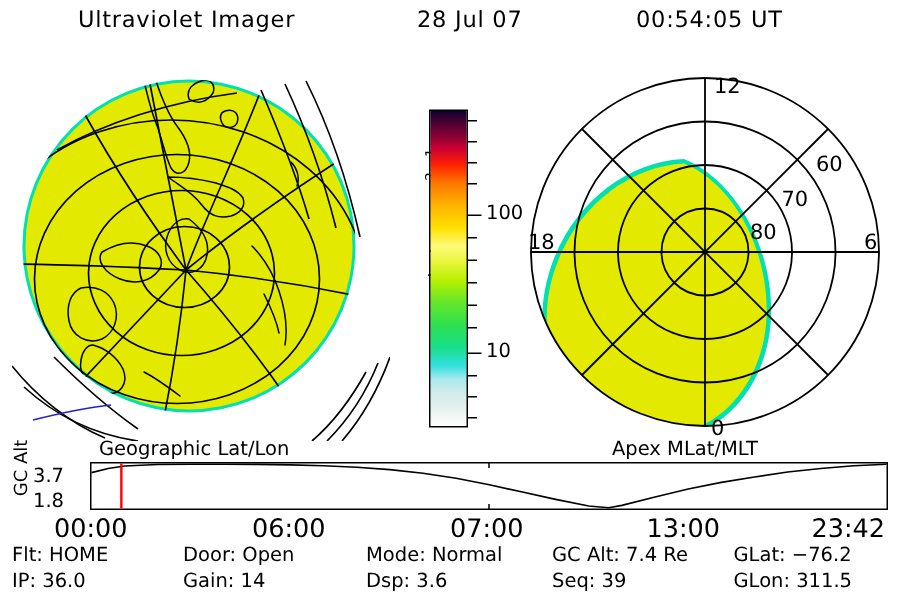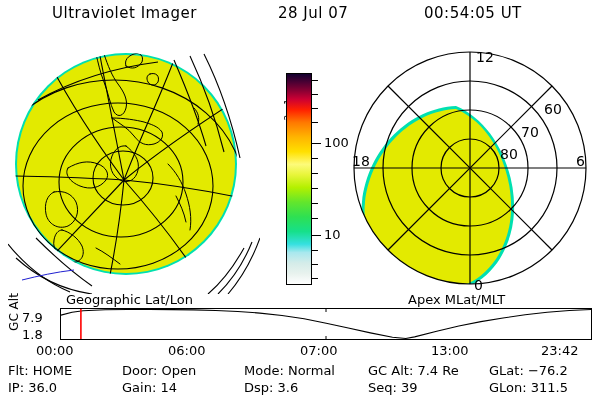--- a/index.html
+++ b/index.html
@@ -123,21 +123,21 @@
     font-size: 13px;
     white-space: nowrap;
   }
   #alt-ytick-hi { top: 310px; }
   #alt-ytick-lo { top: 327px; }
   #alt-panel { left: 60px; top: 308px; width: 532px; height: 32px; }
   #alt-xticks { position: absolute; left: 0; top: 343px; width: 600px; height: 16px; }
   #alt-xticks span {
     position: absolute;
     top: 0;
-    font-size: 13px;
+    font-size: 17px;
     white-space: nowrap;
   }
 
   
   #footer { position: absolute; left: 0; top: 363px; width: 600px; height: 36px; }
   #footer .f-row { position: absolute; left: 0; width: 520px; height: 17px; }
   #footer-row-0 { top: 0; }
   #footer-row-1 { top: 17px; padding-left: 48px; }
   #footer .f-item {
     position: absolute;
@@ -293,21 +293,21 @@
     <text x="196" y="72" font-size="14" font-family="'DejaVu Sans',sans-serif" fill="#000">60</text>
     <text x="173" y="95" font-size="14" font-family="'DejaVu Sans',sans-serif" fill="#000">70</text>
     <text x="152" y="117" font-size="14" font-family="'DejaVu Sans',sans-serif" fill="#000">80</text>
   </svg>
 </div>
 
 <div id="geo-caption" class="panel-caption">Geographic Lat/Lon</div>
 <div id="mlt-caption" class="panel-caption">Apex MLat/MLT</div>
 
 <div id="alt-ylabel">GC Alt</div>
-<div id="alt-ytick-hi" class="alt-ytick">7.9</div>
+<div id="alt-ytick-hi" class="alt-ytick">3.7</div>
 <div id="alt-ytick-lo" class="alt-ytick">1.8</div>
 
 <div id="alt-panel" class="abs">
   <svg width="532" height="32" viewBox="0 0 532 32">
     <rect x="0.5" y="0.5" width="531" height="31" fill="#fff" stroke="#000" stroke-width="1"></rect>
     <polyline id="alt-curve" fill="none" stroke="#000" stroke-width="1.1" points="1.0,7.1 12.1,4.3 23.1,2.7 45.2,1.7 67.3,1.5 89.4,1.5 111.5,1.6 133.6,1.9 155.7,2.5 177.8,3.5 199.9,5.1 222.0,7.5 244.1,10.8 266.2,15.2 288.3,20.0 310.4,24.9 332.5,29.3 345.8,30.5 354.6,28.9 376.7,23.3 398.8,18.0 420.9,13.6 443.0,10.0 465.1,6.7 487.2,4.3 509.3,2.5 531.0,1.5"></polyline>
     <line id="alt-cursor" x1="20.9" y1="1" x2="20.9" y2="31" stroke="#ff0000" stroke-width="1.6"></line>
     <line x1="266" y1="0.5" x2="266" y2="4" stroke="#000" stroke-width="1"></line>
     <line x1="266" y1="28" x2="266" y2="31.5" stroke="#000" stroke-width="1"></line>
   </svg>

